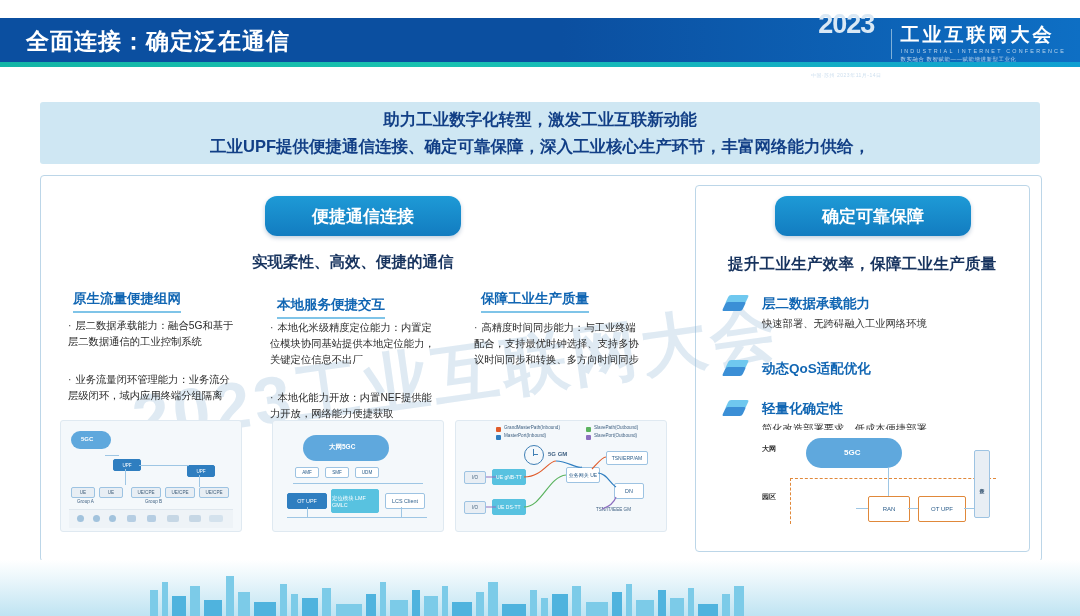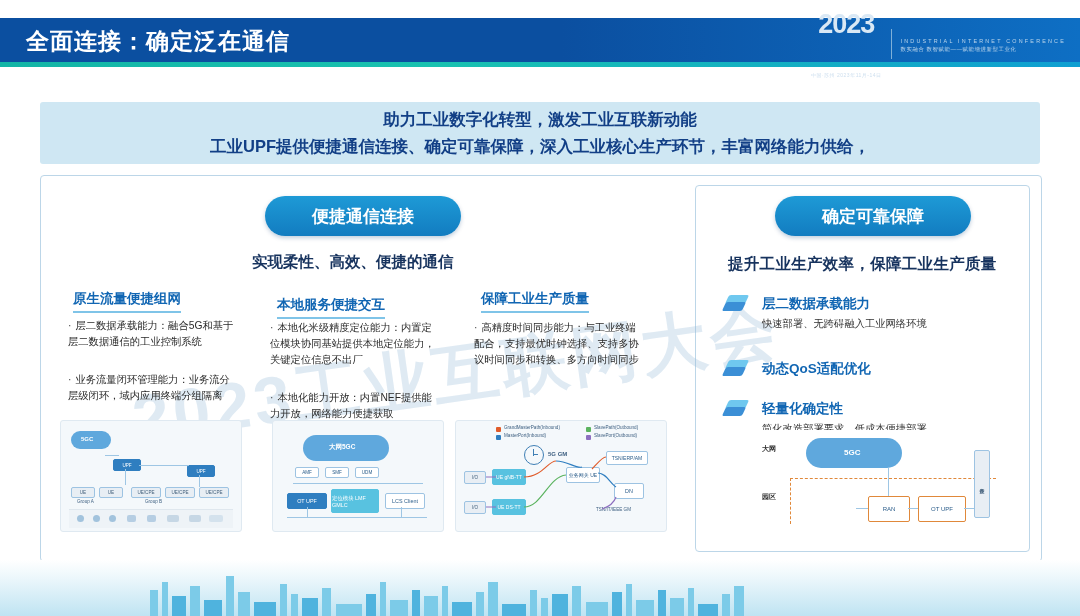--- a/index.html
+++ b/index.html
@@ -67,21 +67,21 @@
   
   .watermark{
     position:absolute;left:130px;top:330px;
     font-size:66px;font-weight:bold;color:rgba(150,185,215,0.30);
     letter-spacing:4px;transform:rotate(-8deg);pointer-events:none;
     white-space:nowrap;
   }
 
   
   .pill{
-    position:absolute;height:40px;border-radius:20px;
+    position:absolute;height:40px;border-radius:12px;
     background:linear-gradient(180deg,#1e9ad6 0%,#127cc0 100%);
     color:#fff;font-size:17px;font-weight:bold;
     display:flex;align-items:center;justify-content:center;
     box-shadow:0 2px 4px rgba(0,60,120,.25);
   }
   #pill-left{left:265px;top:196px;width:196px;}
   #pill-right{left:775px;top:196px;width:196px;}
 
   .sub-head{
     position:absolute;font-size:15.5px;font-weight:bold;color:#17335e;
@@ -174,20 +174,21 @@
   <div class="hdr-accent"></div>
   <div class="hdr-title">全面连接：确定泛在通信</div>
 
   <div class="logo">
     <div style="display:flex;flex-direction:column;align-items:center;gap:32px;">
       <div class="logo-year">2023</div>
       <div class="logo-year-sub">中国·苏州  2023年11月-14日</div>
     </div>
     <div class="logo-div"></div>
     <div style="display:flex;flex-direction:column;">
+      <div class="logo-main">工业互联网大会</div>
       <div class="logo-sub1">INDUSTRIAL INTERNET CONFERENCE</div>
       <div class="logo-sub2">数实融合  数智赋能——赋能增进新型工业化</div>
     </div>
   </div>
 </div>
 
 <div class="banner">
   <div>助力工业数字化转型，激发工业互联新动能</div>
   <div>工业UPF提供便捷通信连接、确定可靠保障，深入工业核心生产环节，丰富网络能力供给，</div>
 </div>

